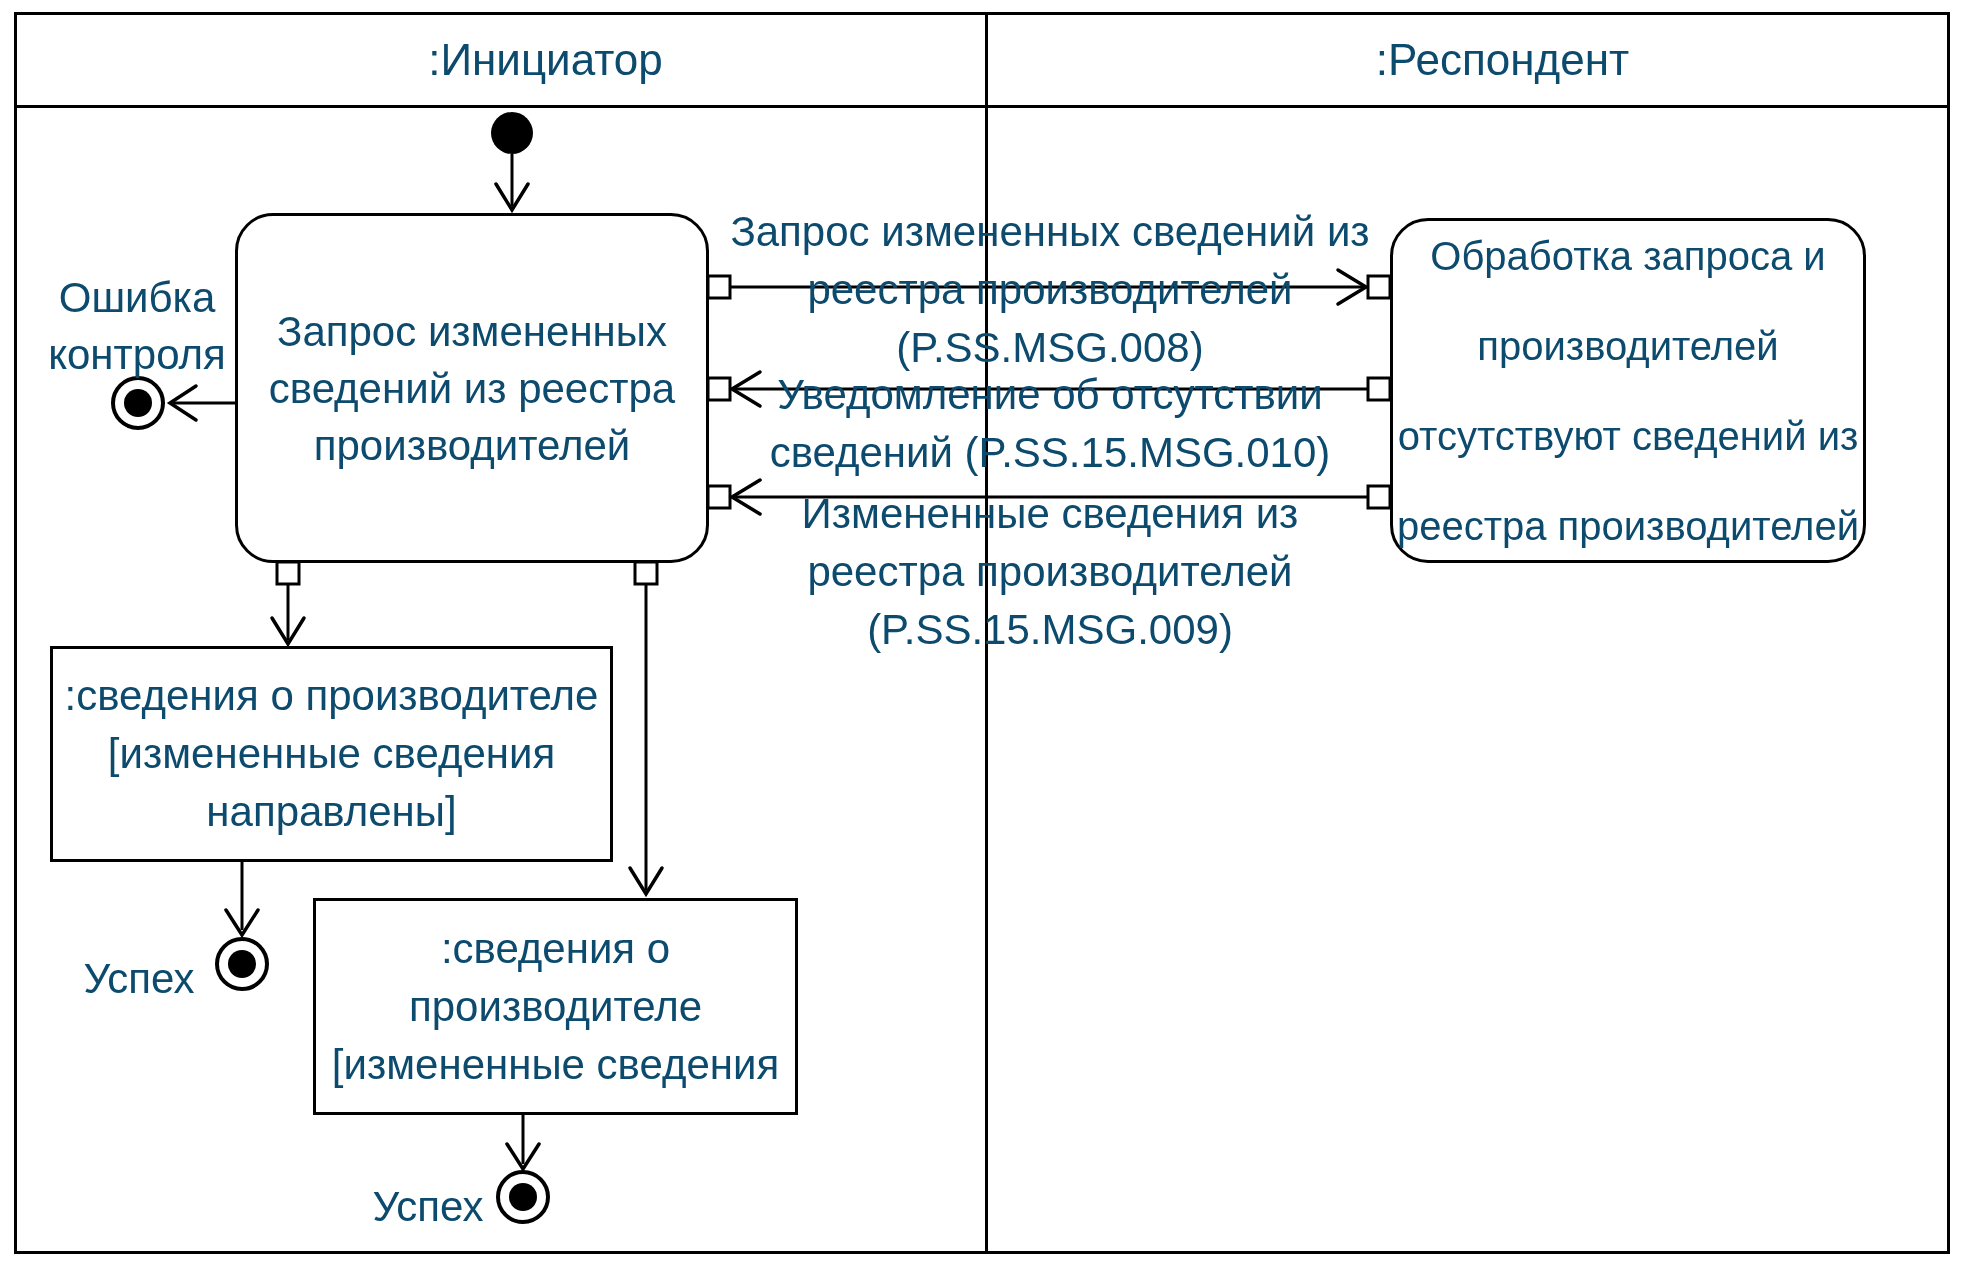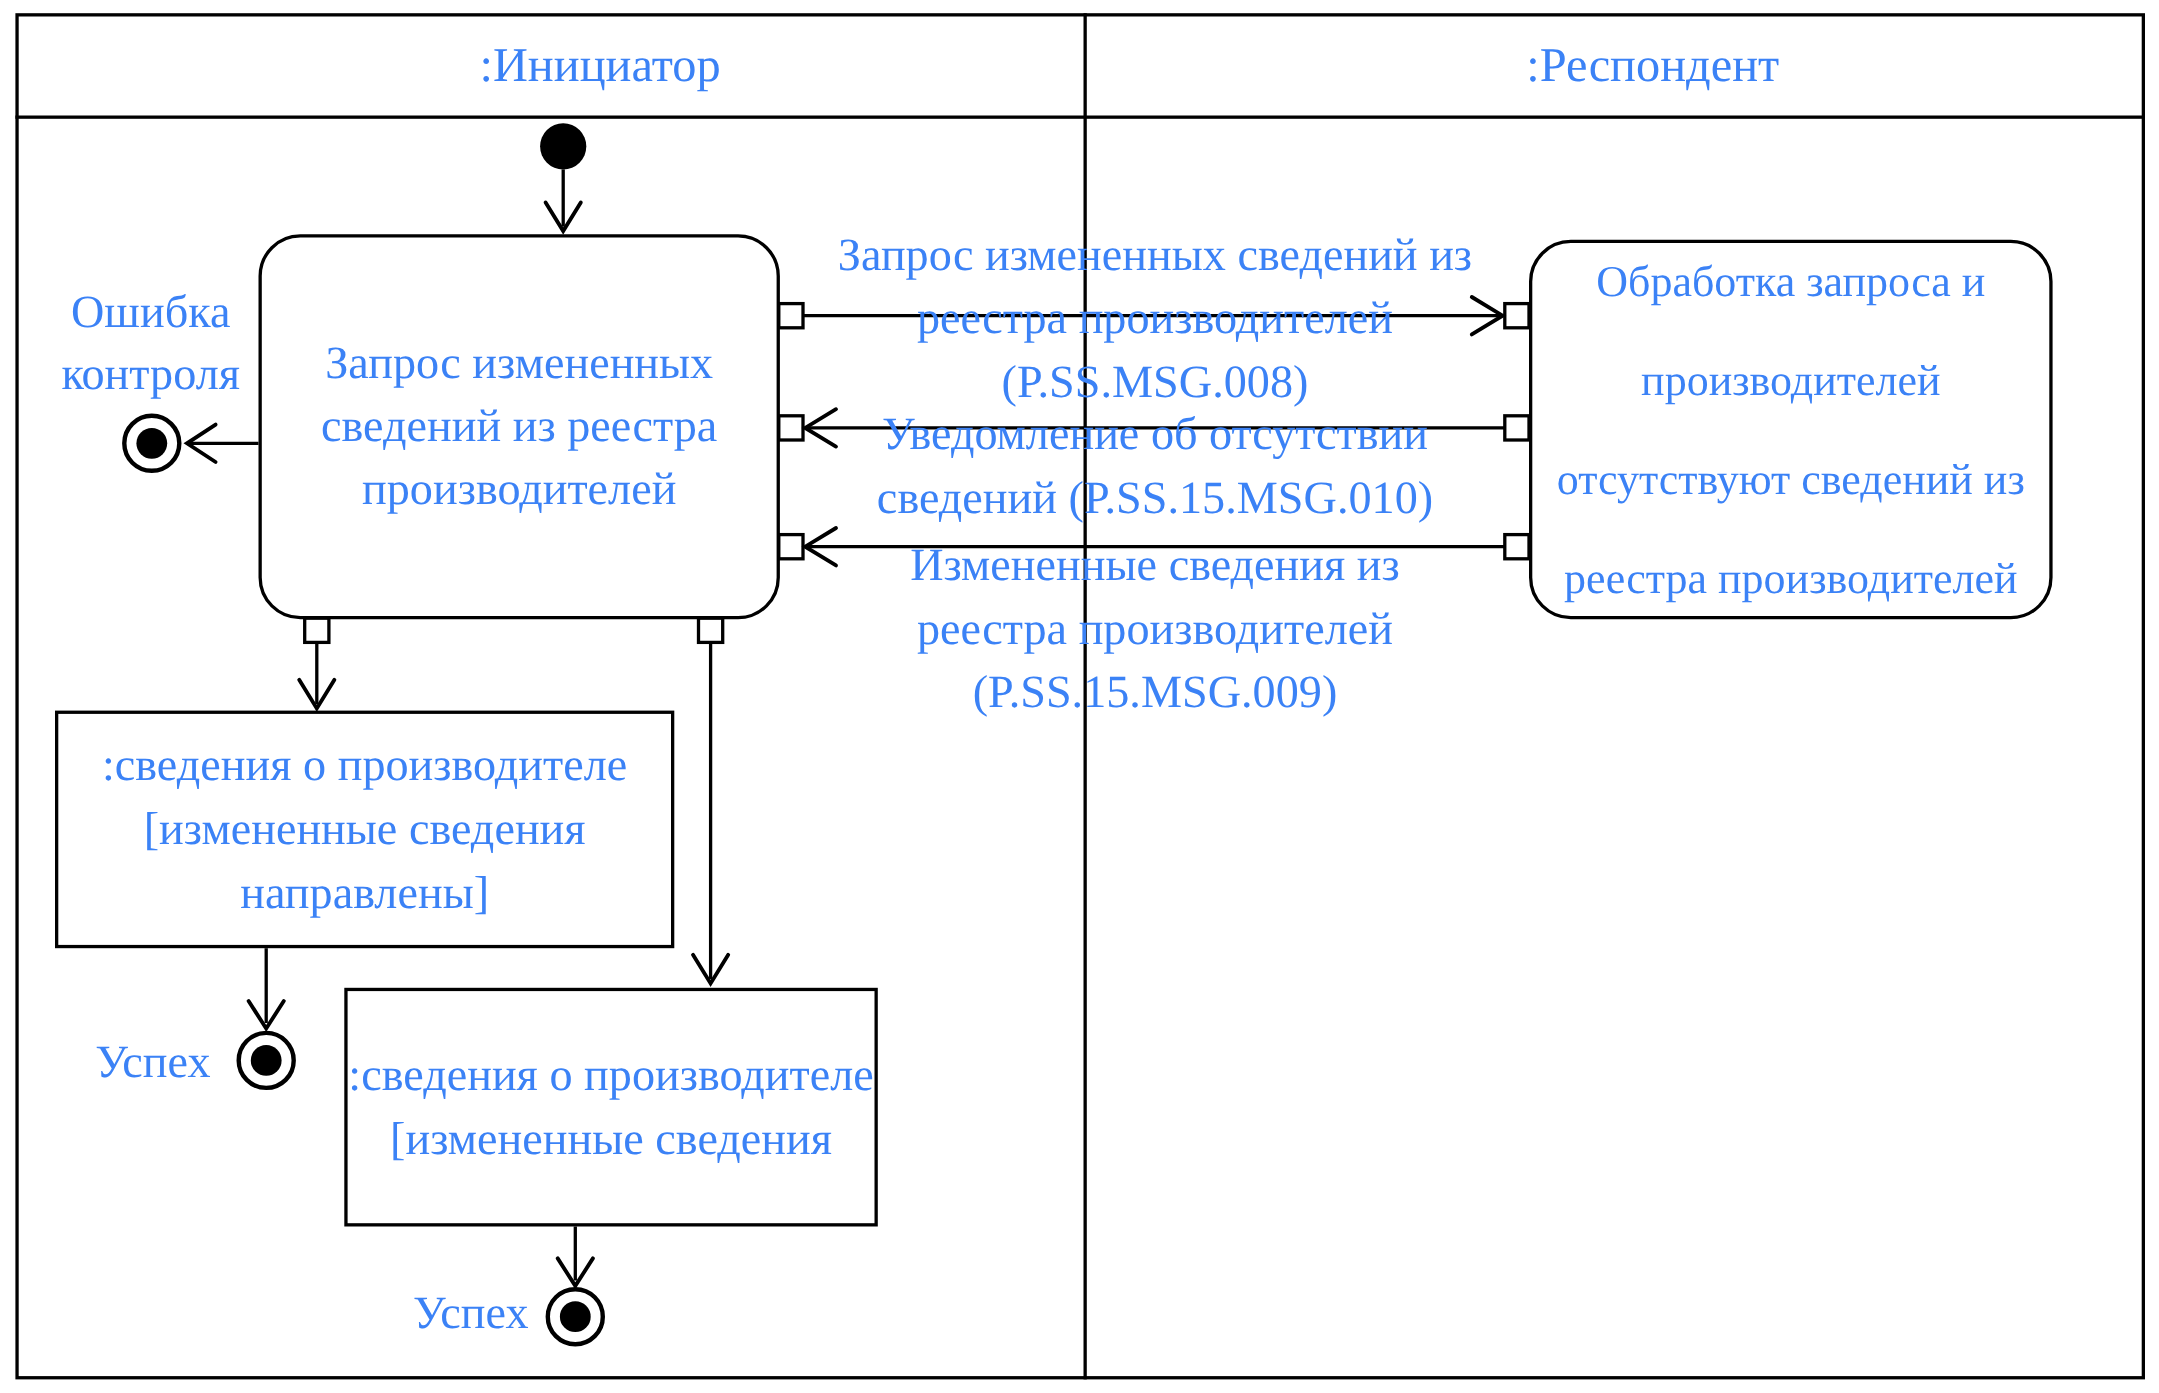--- a/index.html
+++ b/index.html
@@ -1,35 +1,35 @@
 <!DOCTYPE html>
 <html><head>
 <meta charset="utf-8">
 <style>
   html,body{margin:0;padding:0;background:#fff;}
   .stage{
     position:relative;width:1963px;height:1266px;background:#fff;
-    font-family:Liberation Serif, serif;color:#3b82f6;overflow:hidden;
+    font-family:Liberation Sans, sans-serif;color:#0c4a6e;overflow:hidden;
   }
   .frame{position:absolute;left:14px;top:12px;width:1936px;height:1242px;
     border:3px solid #000;box-sizing:border-box;}
   .header-line{position:absolute;left:14px;top:105px;width:1936px;height:3px;background:#000;}
   .divider{position:absolute;left:985px;top:12px;width:3px;height:1242px;background:#000;}
   .lane-title{position:absolute;top:14px;height:91px;display:flex;align-items:center;
     justify-content:center;font-size:44px;}
   .lane-title.initiator{left:60px;width:971px;}
   .lane-title.respondent{left:1020px;width:965px;}
   .node{position:absolute;border:3px solid #000;box-sizing:border-box;background:#fff;
     display:flex;flex-direction:column;align-items:center;justify-content:center;text-align:center;}
   .activity{border-radius:38px;}
   .initiator-activity{left:235px;top:213px;width:474px;height:350px;font-size:42px;line-height:57px;}
   .respondent-activity{left:1390px;top:218px;width:476px;height:345px;font-size:40px;line-height:54px;gap:36px;}
   .object1{left:50px;top:646px;width:563px;height:216px;font-size:42px;line-height:58px;}
   .object2{left:313px;top:898px;width:485px;height:217px;font-size:42px;line-height:58px;}
-  .float-label{position:absolute;text-align:center;font-size:42px;}
+  .float-label{position:absolute;text-align:center;font-size:42px;margin-top:13px;}
   .error-label{left:27px;top:256px;width:220px;line-height:57px;}
   .success1{left:64px;top:942px;width:150px;line-height:48px;}
   .success2{left:353px;top:1170px;width:150px;line-height:48px;}
   .msg-label{position:absolute;left:720px;width:660px;text-align:center;font-size:42px;line-height:58px;margin-top:35px;}
   .msg1{top:168px;}
   .msg2{top:331px;}
   .msg3{top:450px;}
   svg.connectors{position:absolute;left:0;top:0;}
   svg .stroke{stroke:#000;stroke-width:3;fill:none;}
   svg .head{stroke:#000;stroke-width:3.5;fill:none;stroke-linecap:round;}

